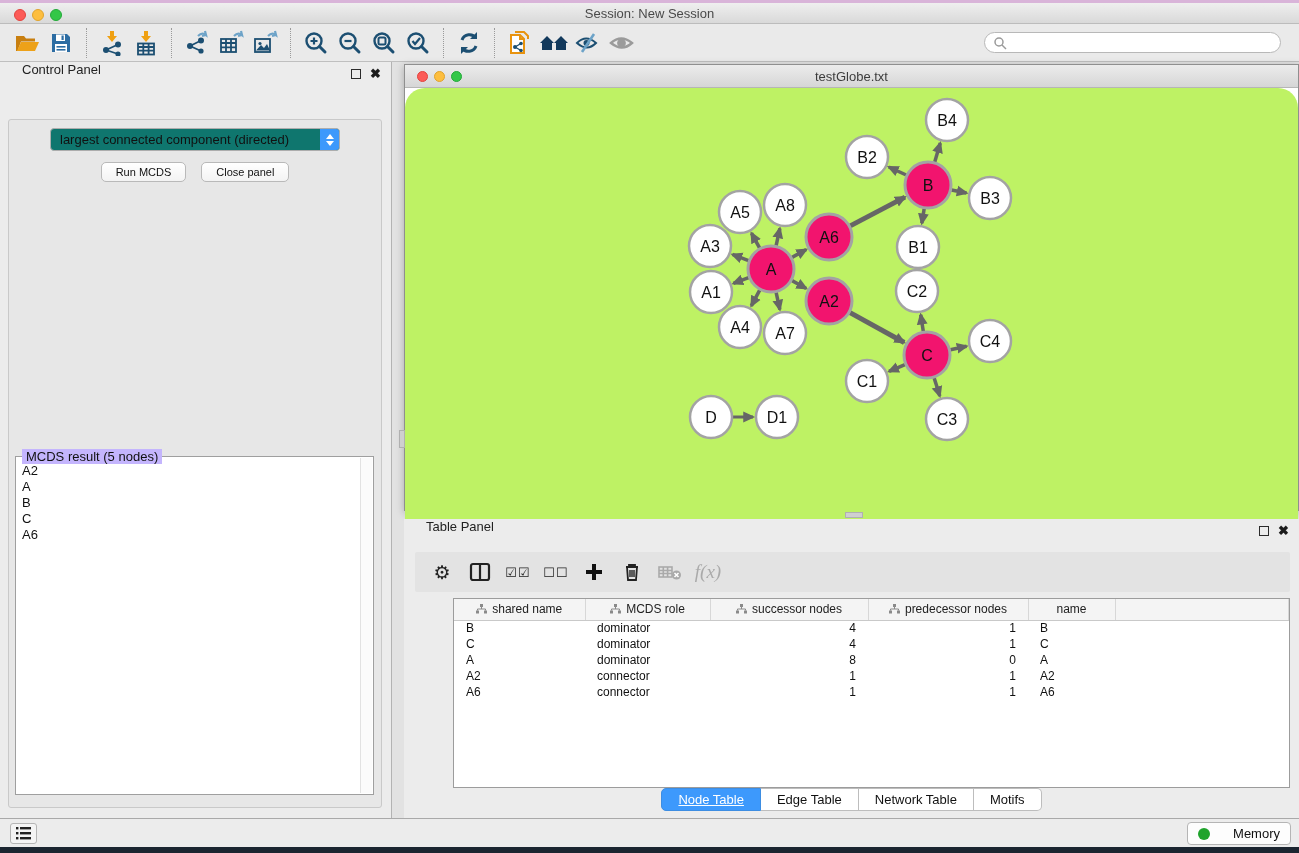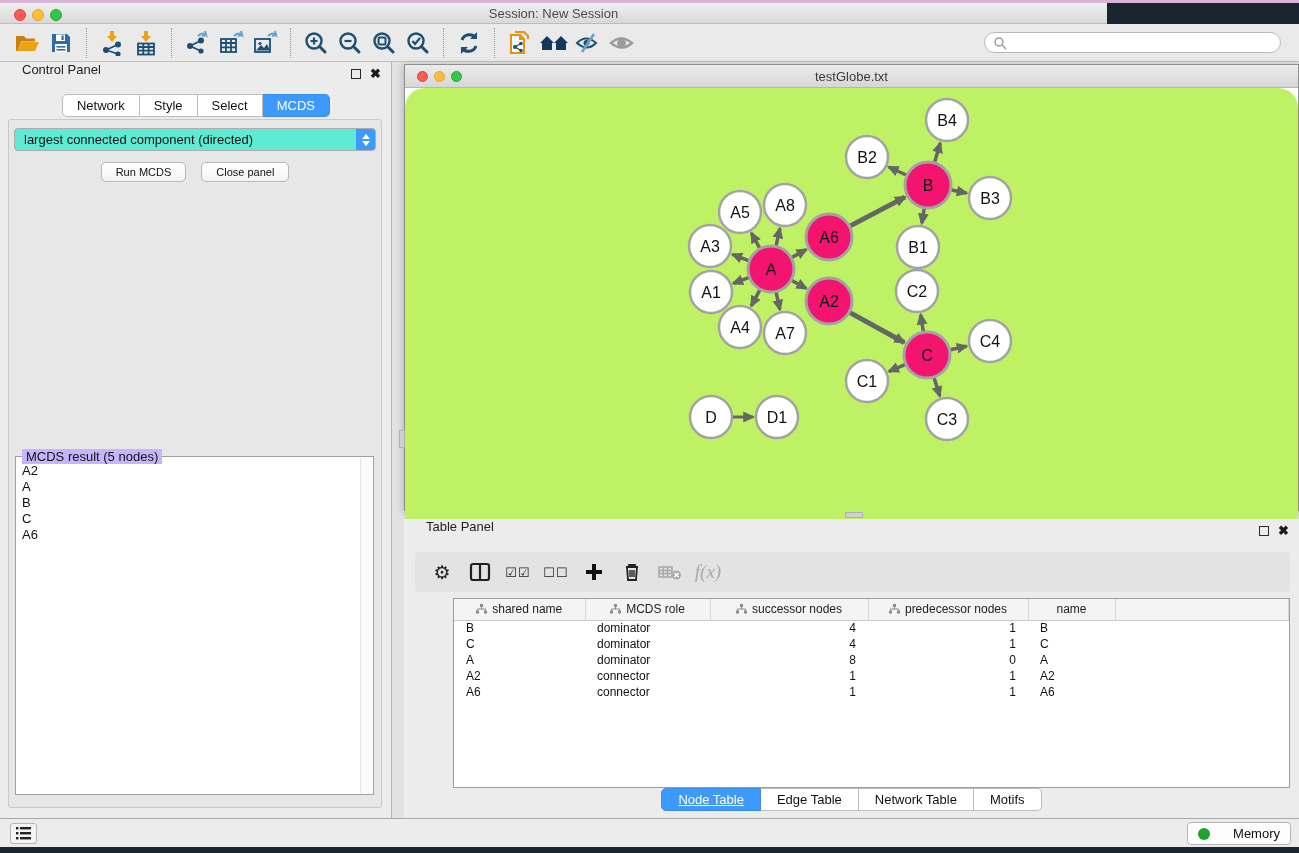--- a/index.html
+++ b/index.html
@@ -2,21 +2,21 @@
 <html><head>
 <meta charset="utf-8">
 <style>
   * { box-sizing: border-box; margin: 0; padding: 0; }
   html,body { width:1299px; height:853px; overflow:hidden; }
   body { font-family:"Liberation Sans", sans-serif; background:#1b2530; position:relative; }
   .screen { position:absolute; inset:0; }
 
   
   .top-strip { position:absolute; left:0; top:0; width:1299px; height:3px; background:#d9b4d9; }
-  .titlebar { position:absolute; left:0; top:3px; width:1107px; height:21px;
+  .titlebar { position:absolute; left:0; top:3px; width:1299px; height:21px;
     background:linear-gradient(#efefef,#d9d9d9); border-bottom:1px solid #bcbcbc;
     display:flex; align-items:center; justify-content:center; }
   .titlebar .title { font-size:13px; color:#4a4a4a; }
   .traffic { position:absolute; left:14px; top:6px; display:flex; gap:6px; }
   .tl { width:12px; height:12px; border-radius:50%; }
   .tl.red { background:#fc5b57; border:1px solid #e2433e; }
   .tl.yellow { background:#fdbe3f; border:1px solid #e0a32c; }
   .tl.green { background:#33c748; border:1px solid #23a939; }
 
   .toolbar { position:absolute; left:0; top:24px; width:1299px; height:38px;
@@ -44,21 +44,21 @@
   .cp-tabs { position:absolute; left:0; top:32px; width:392px; display:flex; justify-content:center; }
   .cp-tab { font-size:13px; padding:3px 14px; background:#fff; border:1px solid #bdbdbd; border-left:none;
     color:#111; cursor:pointer; }
   .cp-tab:first-child { border-left:1px solid #bdbdbd; border-radius:5px 0 0 5px; }
   .cp-tab:last-child { border-radius:0 5px 5px 0; }
   .cp-tab.active { background:#3d99fc; border-color:#3d8de2; color:#fff; }
 
   .cp-body { position:absolute; left:8px; right:9px; top:57px; bottom:10px;
     background:#e7e7e7; border:1px solid #c9c9c9; border-radius:3px; }
   .opt-label { margin-top:18px; text-align:center; font-size:13px; color:#111; }
-  .dropdown { position:relative; margin:8px auto 0 auto; width:362px; height:23px; background:#5eead4;
+  .dropdown { position:relative; margin:8px auto 0 auto; width:290px; height:23px; background:#0f766e;
     border:1px solid #adadad; border-radius:4px; display:flex; align-items:center; cursor:pointer; }
   .dropdown .dd-text { flex:1; font-size:13px; padding-left:9px; color:#111; white-space:nowrap; }
   .dd-stepper { width:19px; height:21px; background:#3d99fc; border-radius:0 3px 3px 0;
     display:flex; flex-direction:column; align-items:center; justify-content:center; gap:2px; }
   .dd-up { width:0; height:0; border-left:4px solid transparent; border-right:4px solid transparent; border-bottom:5px solid #fff; }
   .dd-down { width:0; height:0; border-left:4px solid transparent; border-right:4px solid transparent; border-top:5px solid #fff; }
   .cp-buttons { margin-top:11px; display:flex; justify-content:center; gap:15px; }
   .btn { font-size:11px; color:#111; background:linear-gradient(#ffffff,#f3f3f3); border:1px solid #b9b9b9;
     border-radius:5px; padding:3px 14px; cursor:pointer; }
 
@@ -281,26 +281,20 @@
   <div class="main-bg"></div>
 
   <div class="control-panel">
     <div class="panel-header">
       <span class="ph-title">Control Panel</span>
       <span class="ph-icons">
         <span class="ph-float"></span>
         <span class="ph-close">✖</span>
       </span>
     </div>
-    <div class="cp-tabs" id="cp-tabs">
-        <div class="cp-tab">Network</div>
-        <div class="cp-tab">Style</div>
-        <div class="cp-tab">Select</div>
-        <div class="cp-tab active">MCDS</div>
-      </div>
     <div class="cp-body">
       <div class="dropdown">
         <span class="dd-text">largest connected component (directed)</span>
         <span class="dd-stepper">
             <span class="dd-up"></span>
             <span class="dd-down"></span>
           </span>
       </div>
       <div class="cp-buttons">
         <button class="btn">Run MCDS</button>

